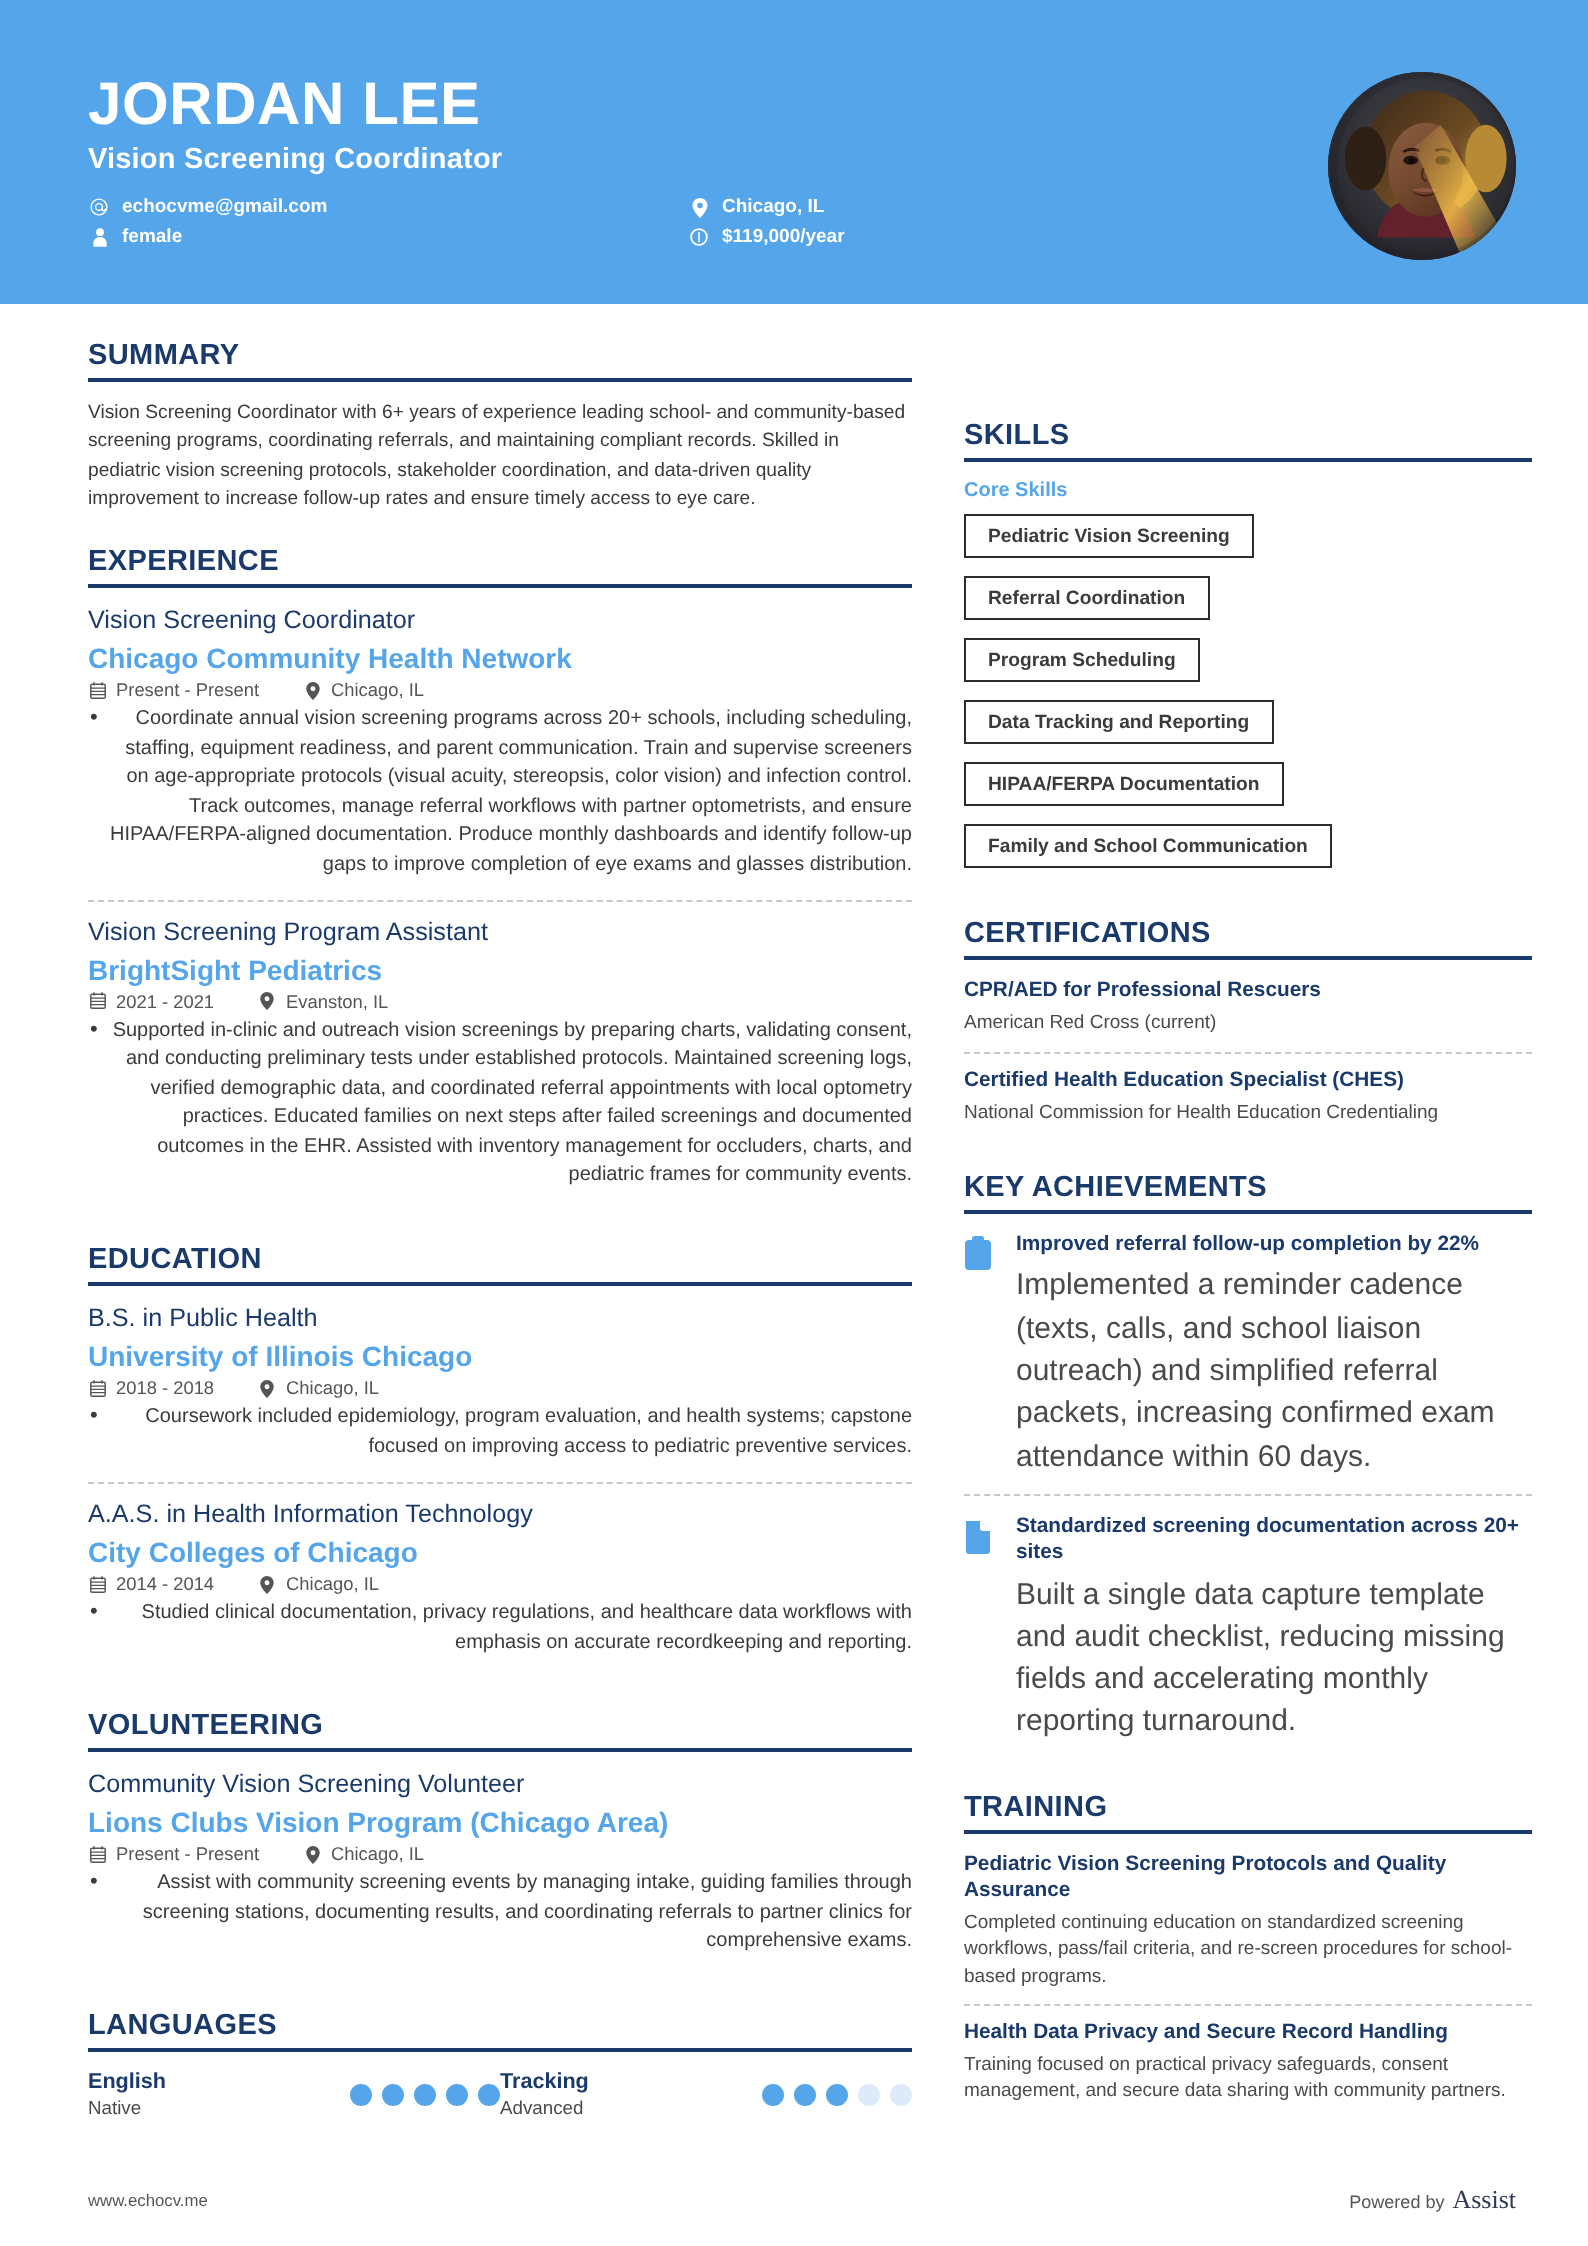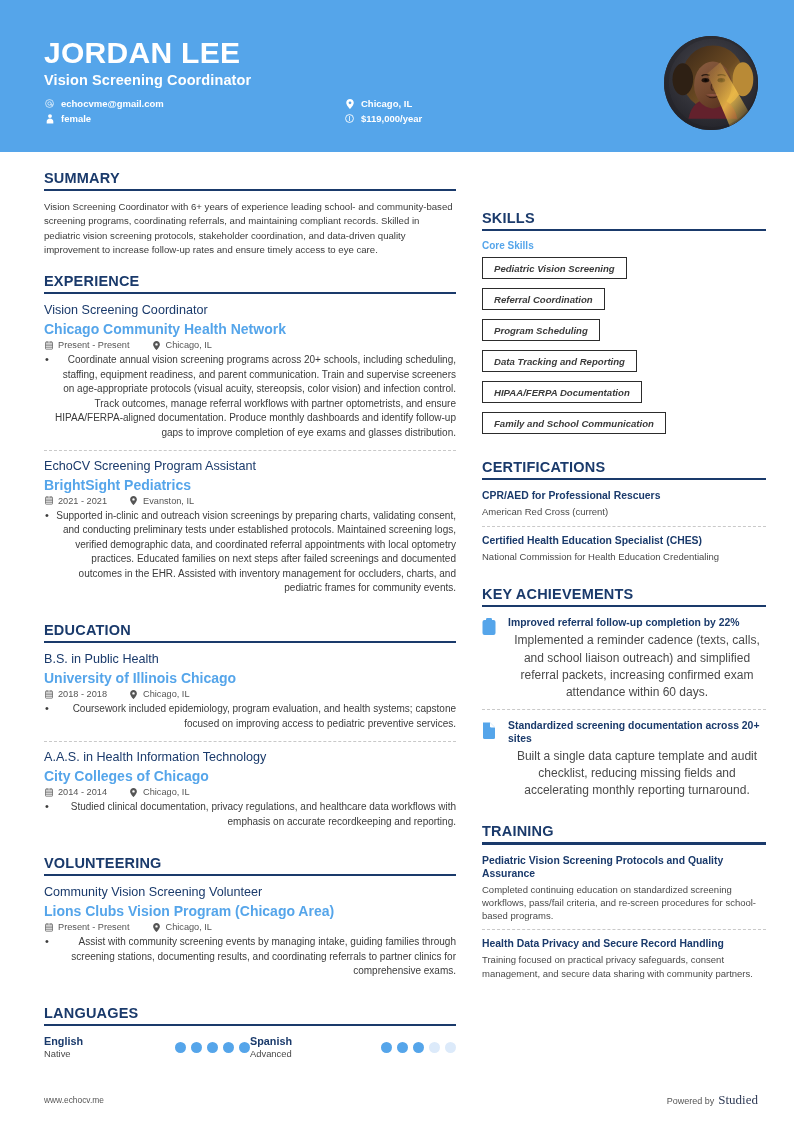--- a/index.html
+++ b/index.html
@@ -81,35 +81,35 @@
     content: "•"; position: absolute; left: 1px; top: -1px; font-size: 11px; color: #3b3b3b;
   }
 
   
   .skill-group-label { font-size: 10px; font-weight: bold; color: #55a5ea; margin-bottom: 6px; }
   .skill-chip {
     display: inline-block; border: 1.3px solid #2c2c2c;
     padding: 4.5px 11px; margin-bottom: 9px;
     font-size: 9.6px; font-weight: bold; color: #3b3b3b;
   }
-  .skill-list { display: flex; flex-direction: column; align-items: flex-start; font-style: italic; }
+  .skill-list { display: flex; flex-direction: column; align-items: flex-start; }
 
   
   .cert { padding-bottom: 7px; }
   .cert + .cert { border-top: 1px dashed #c9c9c9; padding-top: 7px; }
   .cert-name { font-size: 10.4px; font-weight: bold; color: #1a3a6b; line-height: 1.25; margin-bottom: 3px; }
   .cert-sub { font-size: 9.5px; color: #4a4a4a; line-height: 1.4; }
 
   
   .ach { display: flex; gap: 10px; padding-bottom: 8px; }
   .ach + .ach { border-top: 1px dashed #c9c9c9; padding-top: 9px; }
   .ach-icon { flex: 0 0 16px; width: 16px; padding-top: 2px; }
   .ach-icon svg { display: block; }
   .ach-title { font-size: 10.4px; font-weight: bold; color: #1a3a6b; line-height: 1.28; margin-bottom: 3px; }
-  .ach-desc { font-size: 12px; color: #4a4a4a; line-height: 1.42; text-align: center; }
+  .ach-desc { font-size: 15px; color: #4a4a4a; line-height: 1.42; }
 
   
   .lang-row { display: flex; }
   .lang { flex: 1 1 0; display: flex; align-items: center; justify-content: space-between; }
   .lang-name { font-size: 10.8px; font-weight: bold; color: #1a3a6b; line-height: 1.2; }
   .lang-level { font-size: 9.4px; color: #4a4a4a; line-height: 1.3; }
   .dots { display: flex; gap: 5px; }
   .dot { width: 11px; height: 11px; border-radius: 50%; background: #dceafa; }
   .dot.on { background: #55a5ea; }
 
@@ -252,21 +252,21 @@
               </span>
               <span>Chicago, IL</span>
             </div>
           </div>
           <ul class="bullets">
             <li>Coordinate annual vision screening programs across 20+ schools, including scheduling, staffing, equipment readiness, and parent communication. Train and supervise screeners on age-appropriate protocols (visual acuity, stereopsis, color vision) and infection control. Track outcomes, manage referral workflows with partner optometrists, and ensure HIPAA/FERPA-aligned documentation. Produce monthly dashboards and identify follow-up gaps to improve completion of eye exams and glasses distribution.</li>
           </ul>
         </div>
 
         <div class="entry">
-          <div class="entry-title">EchoCV Screening Program Assistant</div>
+          <div class="entry-title">Vision Screening Program Assistant</div>
           <div class="entry-org">BrightSight Pediatrics</div>
           <div class="entry-meta">
             <div class="meta-item">
               <span class="mi">
                 <svg width="8" height="9" viewBox="0 0 12 13">
                     <rect x="0.6" y="1.4" width="10.8" height="10.6" rx="1" fill="none" stroke="#555" stroke-width="1.1"></rect>
                     <path d="M0.6 4.4h10.8M0.6 6.8h10.8M0.6 9.2h10.8" stroke="#555" stroke-width="1"></path>
                     <path d="M3 0v2.4M9 0v2.4" stroke="#555" stroke-width="1.1"></path>
                   </svg>
               </span>
@@ -393,21 +393,21 @@
             <div class="dots">
               <span class="dot on"></span>
               <span class="dot on"></span>
               <span class="dot on"></span>
               <span class="dot on"></span>
               <span class="dot on"></span>
             </div>
           </div>
           <div class="lang">
             <div>
-              <div class="lang-name">Spanish</div>
+              <div class="lang-name">Tracking</div>
               <div class="lang-level">Advanced</div>
             </div>
             <div class="dots">
               <span class="dot on"></span>
               <span class="dot on"></span>
               <span class="dot on"></span>
               <span class="dot"></span>
               <span class="dot"></span>
             </div>
           </div>
@@ -489,17 +489,17 @@
         </div>
       </div>
 
     </div>
   </div>
 
   <div class="footer">
     <div class="footer-left">www.echocv.me</div>
     <div class="footer-right">
       <span>Powered by</span>
-      <span class="brand">Studied</span>
+      <span class="brand">Assist</span>
     </div>
   </div>
 
 </div>
 
 </body></html>

